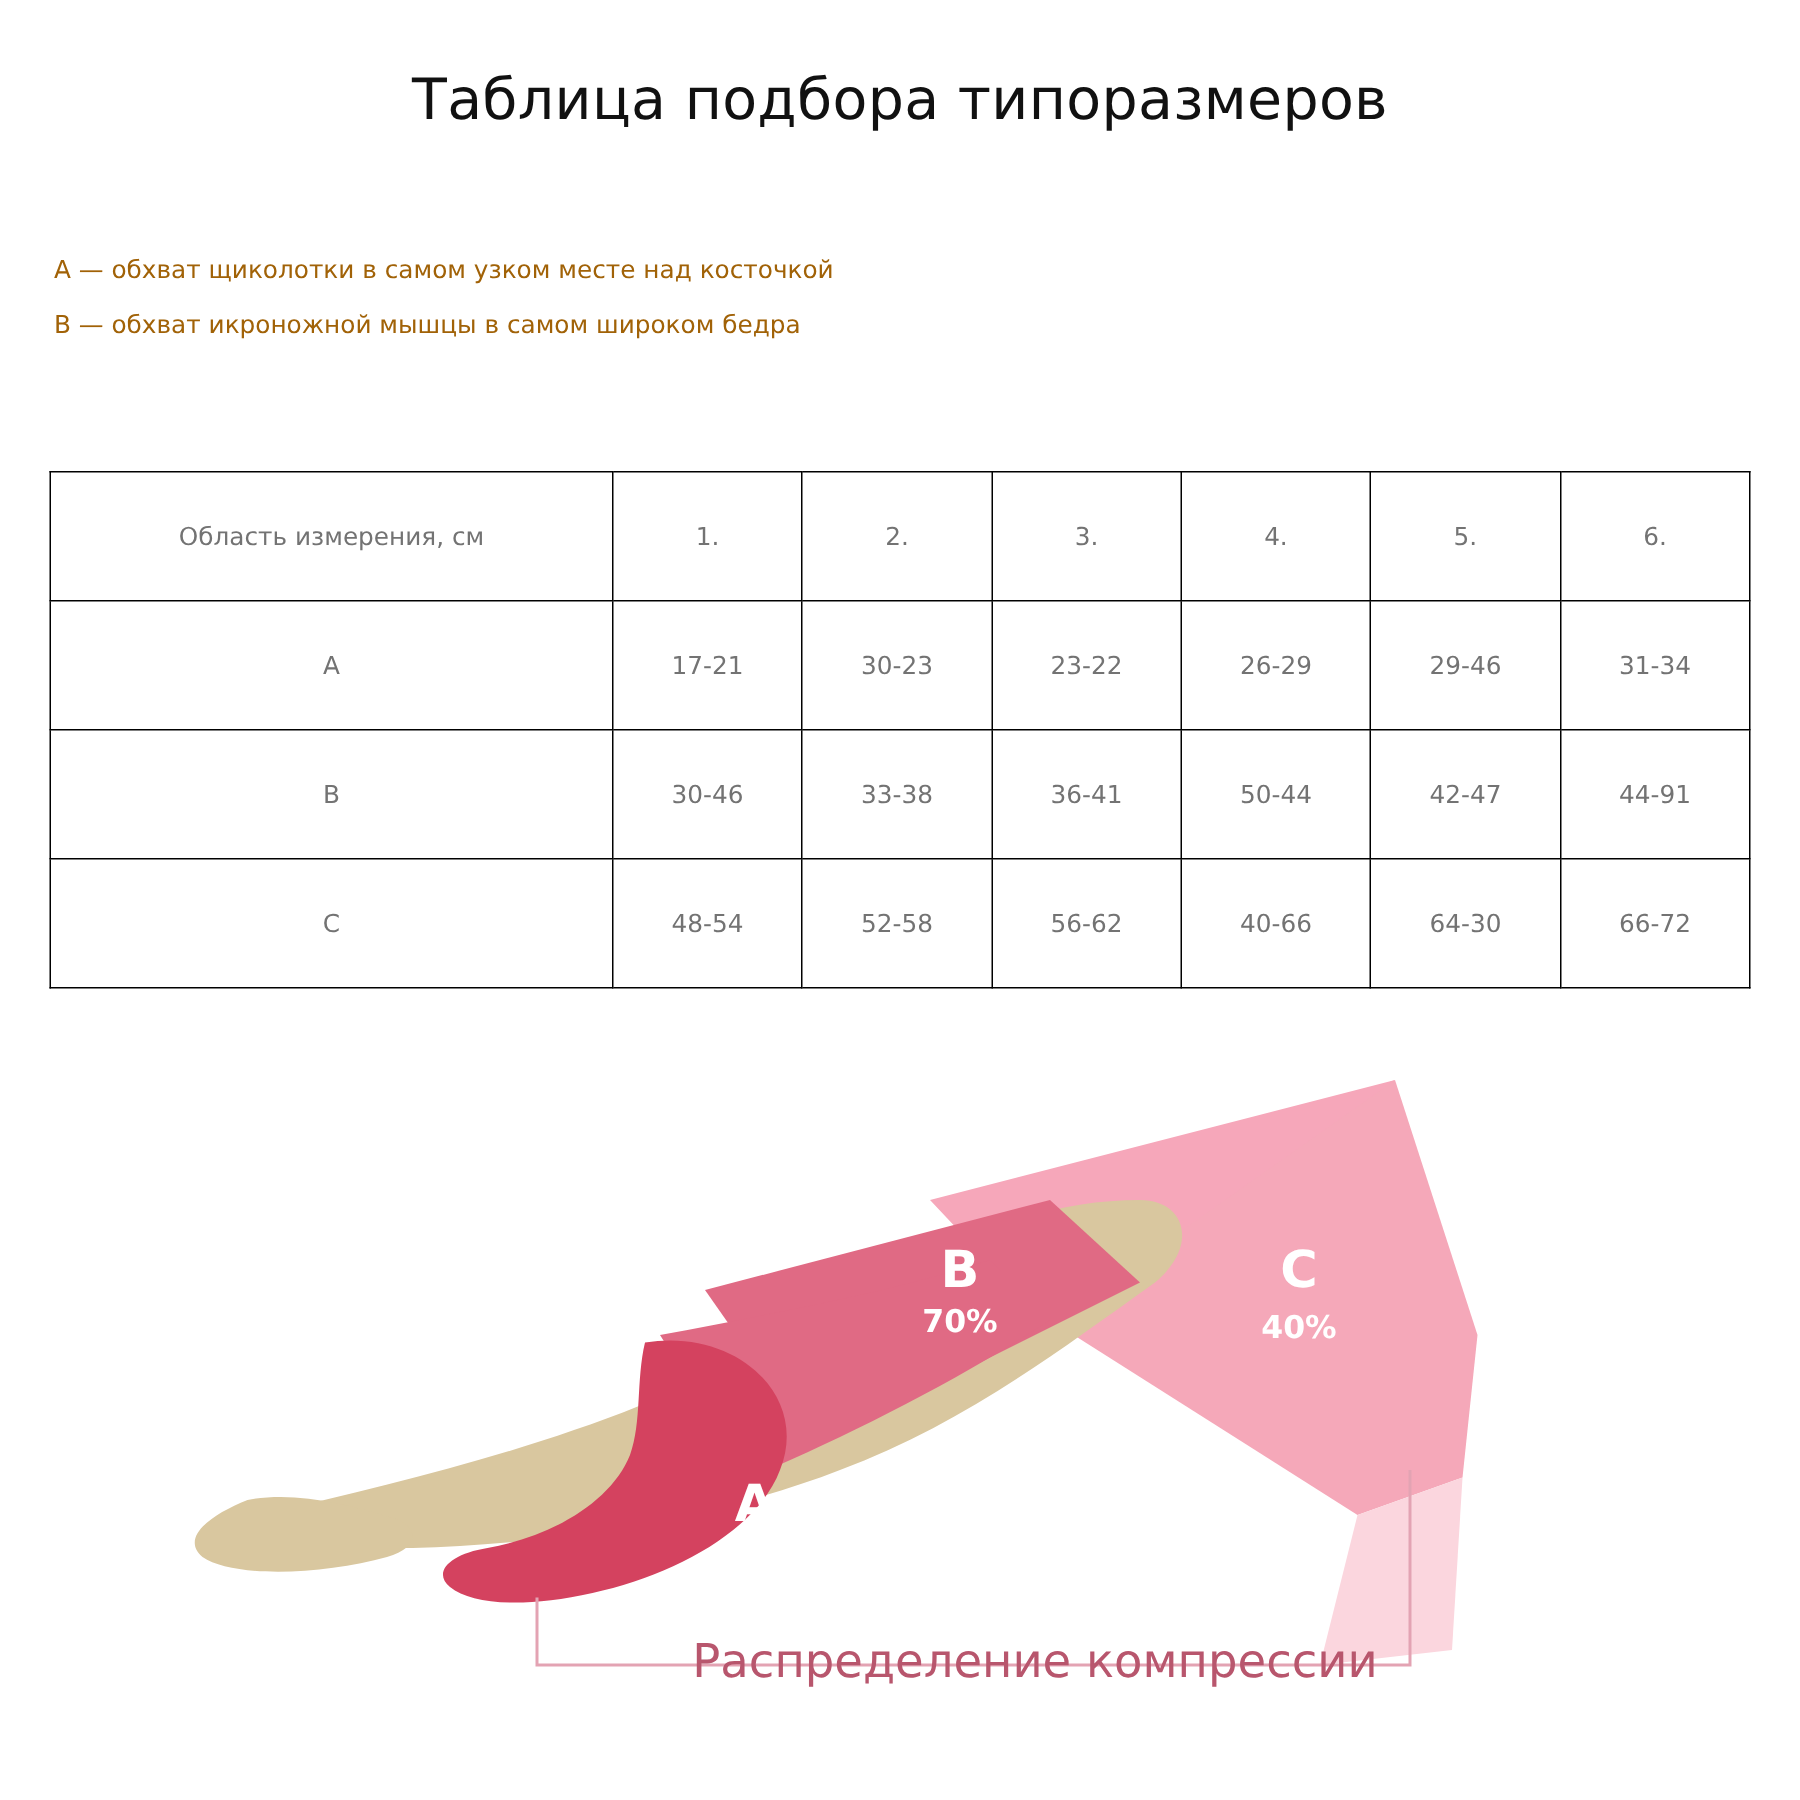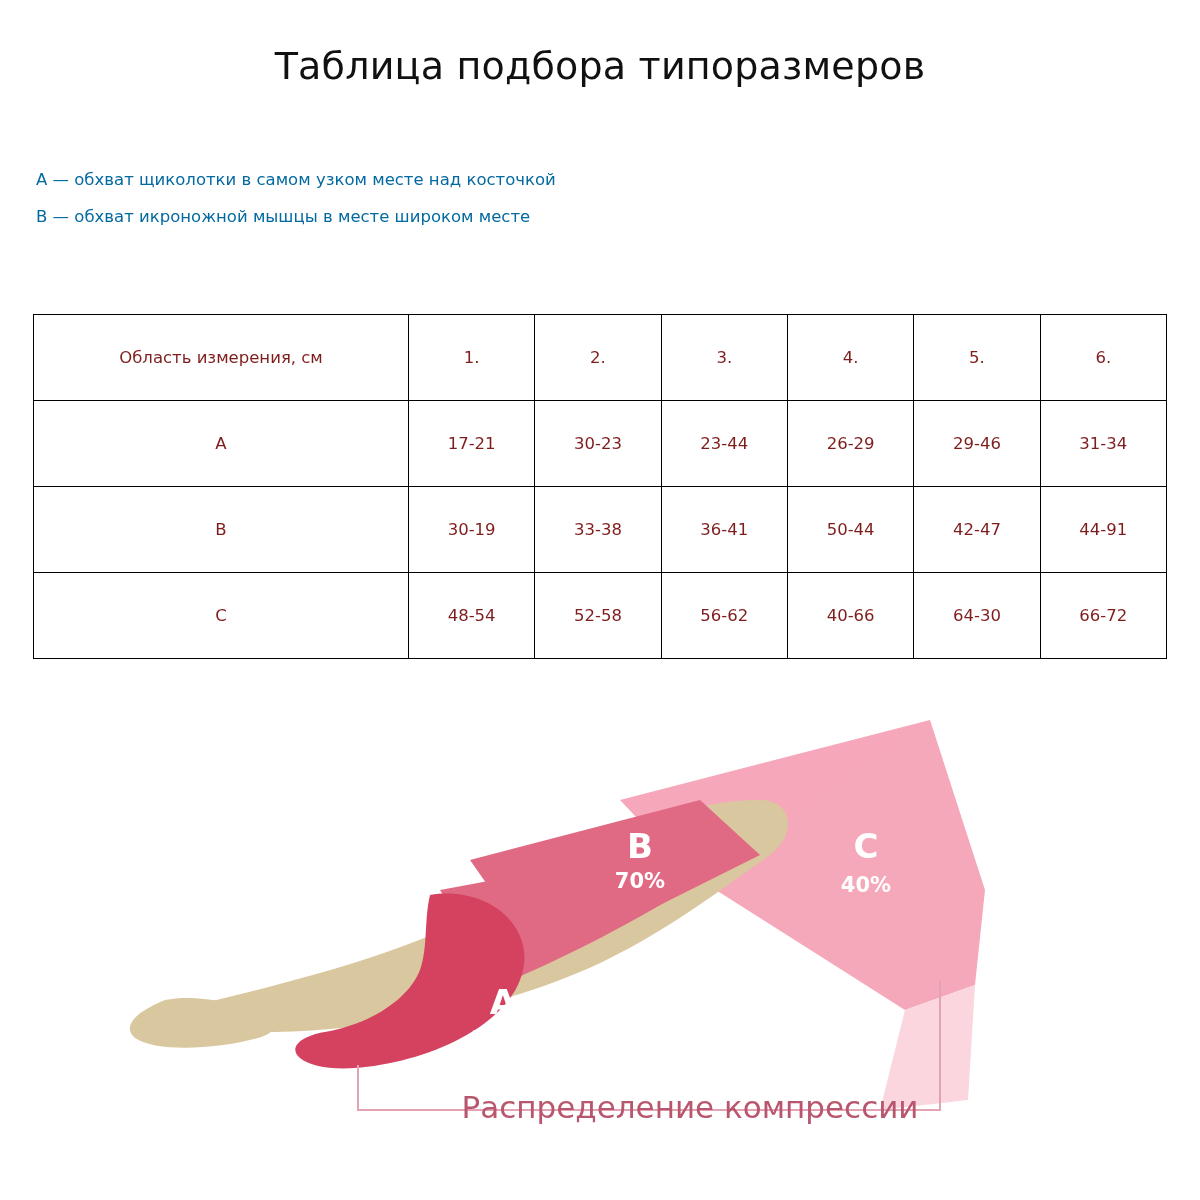--- a/index.html
+++ b/index.html
@@ -33,37 +33,37 @@
     margin: 0;
     padding: 0;
     position: absolute;
     top: 172px;
     left: 36px;
     width: 1000px;
   }
   .legend-line {
     font-size: 16.5px;
     line-height: 1.0;
-    color: #0369a1;
+    color: #a16207;
     margin-bottom: 20px;
     white-space: nowrap;
   }
   table.size-table {
     position: absolute;
     top: 314px;
     left: 33px;
     width: 1134px;
     border-collapse: collapse;
     table-layout: fixed;
   }
   table.size-table td, table.size-table th {
     border: 1.6px solid #000000;
     font-weight: 400;
     font-size: 16.5px;
-    color: #7f1d1d;
+    color: #737373;
     text-align: center;
     height: 85px;
     padding: 0;
   }
   table.size-table .col-label {
     width: 374px;
   }
   table.size-table .col-num {
     width: 126px;
   }
@@ -87,21 +87,21 @@
 </style>
 </head>
 <body>
 
 <div class="page">
 
   <h1 class="title">Таблица подбора типоразмеров</h1>
 
   <div class="legend">
     <div class="legend-line">A — обхват щиколотки в самом узком месте над косточкой</div>
-    <div class="legend-line">B — обхват икроножной мышцы в месте широком месте</div>
+    <div class="legend-line">B — обхват икроножной мышцы в самом широком бедра</div>
   </div>
 
   <table class="size-table">
     <colgroup>
       <col class="col-label">
       <col class="col-num">
         <col class="col-num">
         <col class="col-num">
       <col class="col-num">
         <col class="col-num">
@@ -116,28 +116,28 @@
         <th>4.</th>
         <th>5.</th>
         <th>6.</th>
       </tr>
     </thead>
     <tbody>
       <tr>
         <td>A</td>
         <td>17-21</td>
         <td>30-23</td>
-        <td>23-44</td>
+        <td>23-22</td>
         <td>26-29</td>
         <td>29-46</td>
         <td>31-34</td>
       </tr>
       <tr>
         <td>B</td>
-        <td>30-19</td>
+        <td>30-46</td>
         <td>33-38</td>
         <td>36-41</td>
         <td>50-44</td>
         <td>42-47</td>
         <td>44-91</td>
       </tr>
       <tr>
         <td>C</td>
         <td>48-54</td>
         <td>52-58</td>

